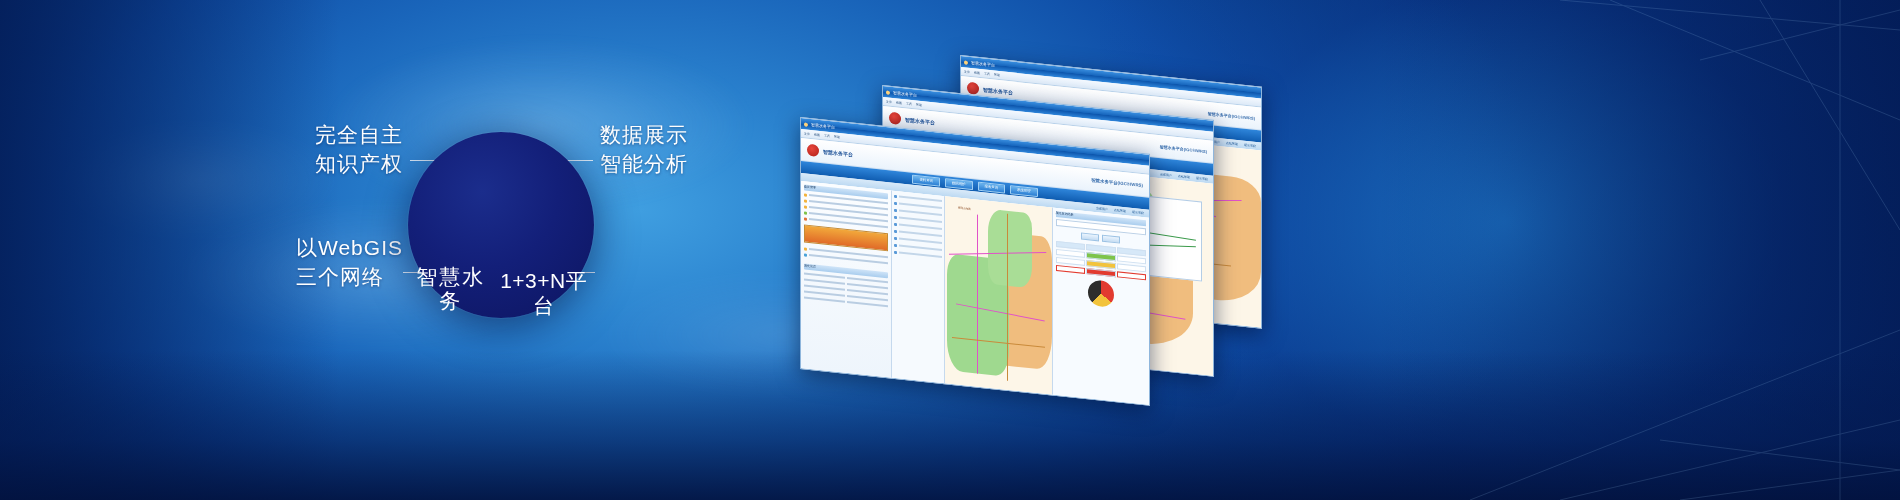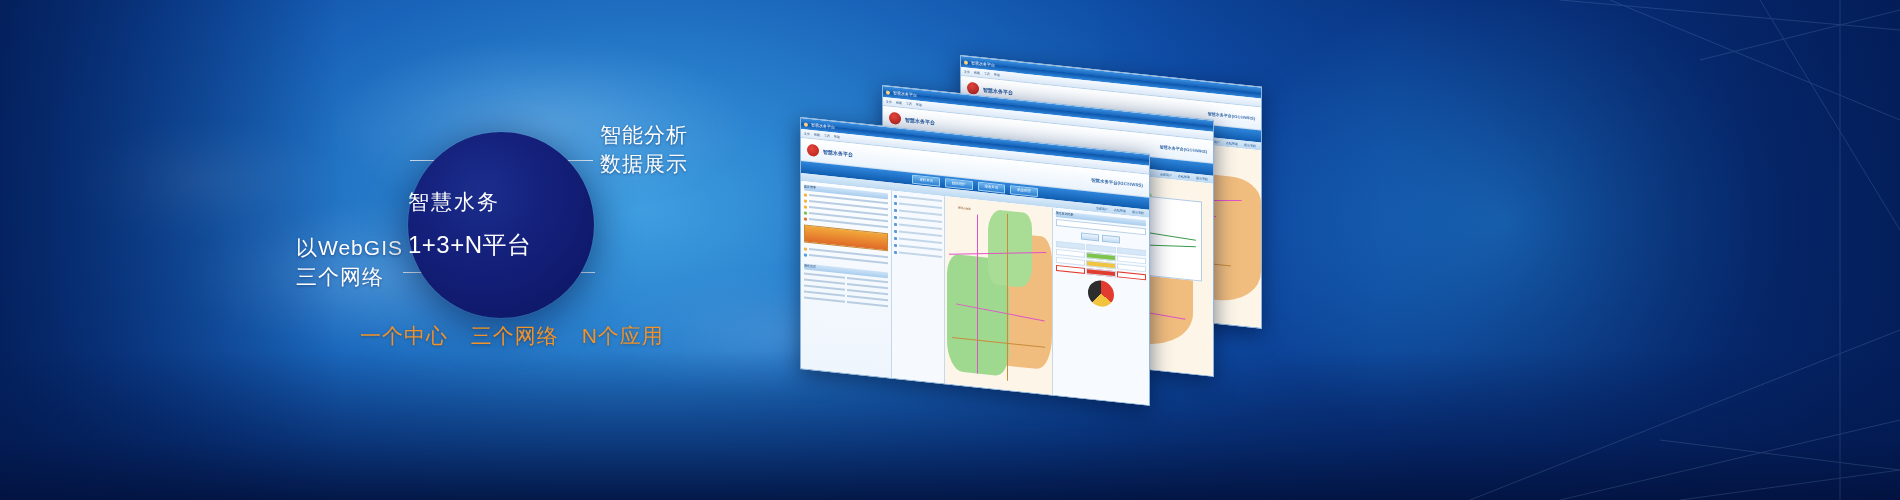--- a/index.html
+++ b/index.html
@@ -45,28 +45,28 @@
 
   
   .grid-lines{position:absolute;right:0;top:0;width:760px;height:500px;opacity:.30;}
 
   
   .hub{
     position:absolute;left:408px;top:132px;width:186px;height:186px;
     border-radius:50%;
     background:radial-gradient(circle at 40% 32%, #1b2d8c 0%, #131f79 45%, #0d1560 100%);
     box-shadow:0 0 0 1px rgba(255,255,255,.05), 0 8px 40px rgba(2,10,55,.55);
-    display:flex;flex-direction:column;align-items:flex-start;justify-content:center;
+    display:flex;flex-direction:row;align-items:flex-end;justify-content:center;
     color:#fff;text-align:center;
   }
   .hub-l1{font-size:21px;letter-spacing:2px;line-height:1.15;margin-bottom:5px;}
   .hub-l2{font-size:27px;font-weight:400;line-height:1.1;letter-spacing:.5px;white-space:nowrap;}
   .hub-l2 .reg{font-size:13px;vertical-align:super;margin:0 1px 0 0;}
   .hub-l2 .gap{display:inline-block;width:10px;}
-  .hub-l3{font-size:24px;line-height:1.2;margin-top:12px;letter-spacing:.5px;}
+  .hub-l3{font-size:21px;line-height:1.2;margin-top:12px;letter-spacing:.5px;}
 
   
   .spoke{position:absolute;color:#fff;font-size:21px;line-height:1.36;letter-spacing:1px;text-shadow:0 1px 3px rgba(0,20,70,.45);}
   .spoke .ln{display:block;white-space:nowrap;}
   .sp-tl{left:303px;top:121px;text-align:right;width:100px;}
   .sp-bl{left:296px;top:234px;text-align:left;width:107px;}
   .sp-tr{left:600px;top:121px;text-align:left;width:170px;}
   .sp-br{left:600px;top:234px;text-align:left;width:175px;}
 
   .connector{position:absolute;height:1px;background:rgba(255,255,255,.8);}
@@ -447,33 +447,32 @@
       </div>
       <div class="statbar"></div>
     </div>
   </div>
 
   <div class="connector cn-tl"></div>
   <div class="connector cn-bl"></div>
   <div class="connector cn-tr"></div>
   <div class="connector cn-br"></div>
 
+  <div class="spoke sp-tl">
+    <span class="ln">完全自主</span>
+    <span class="ln">知识产权</span>
+  </div>
   <div class="spoke sp-bl">
     <span class="ln">以WebGIS</span>
     <span class="ln">三个网络</span>
   </div>
   <div class="spoke sp-tr">
+    <span class="ln">数据展示</span>
     <span class="ln">智能分析</span>
-    <span class="ln">数据展示</span>
   </div>
 
   <div class="hub">
     <div class="hub-l1">智慧水务</div>
     <div class="hub-l3">1+3+N平台</div>
   </div>
 
-  <div class="tagline">
-    <span class="seg">一个中心</span>
-    <span class="seg">三个网络</span>
-    <span class="seg">N个应用</span>
-  </div>
 
 </div>
 
 </body></html>

